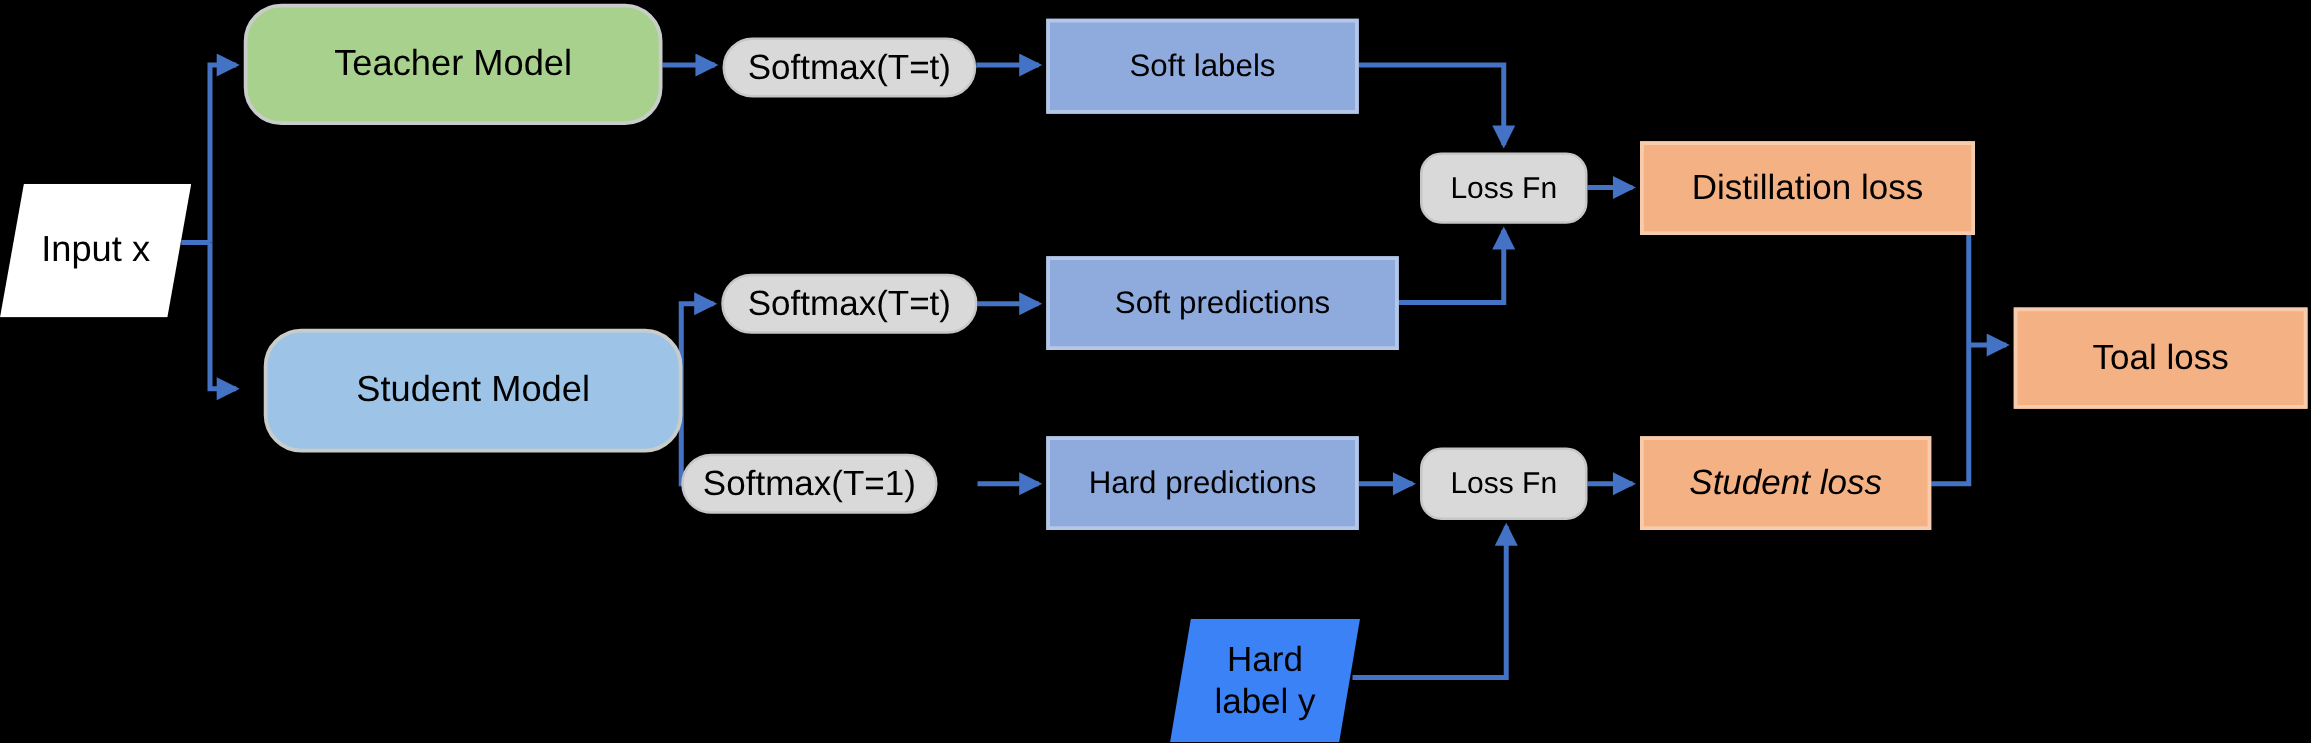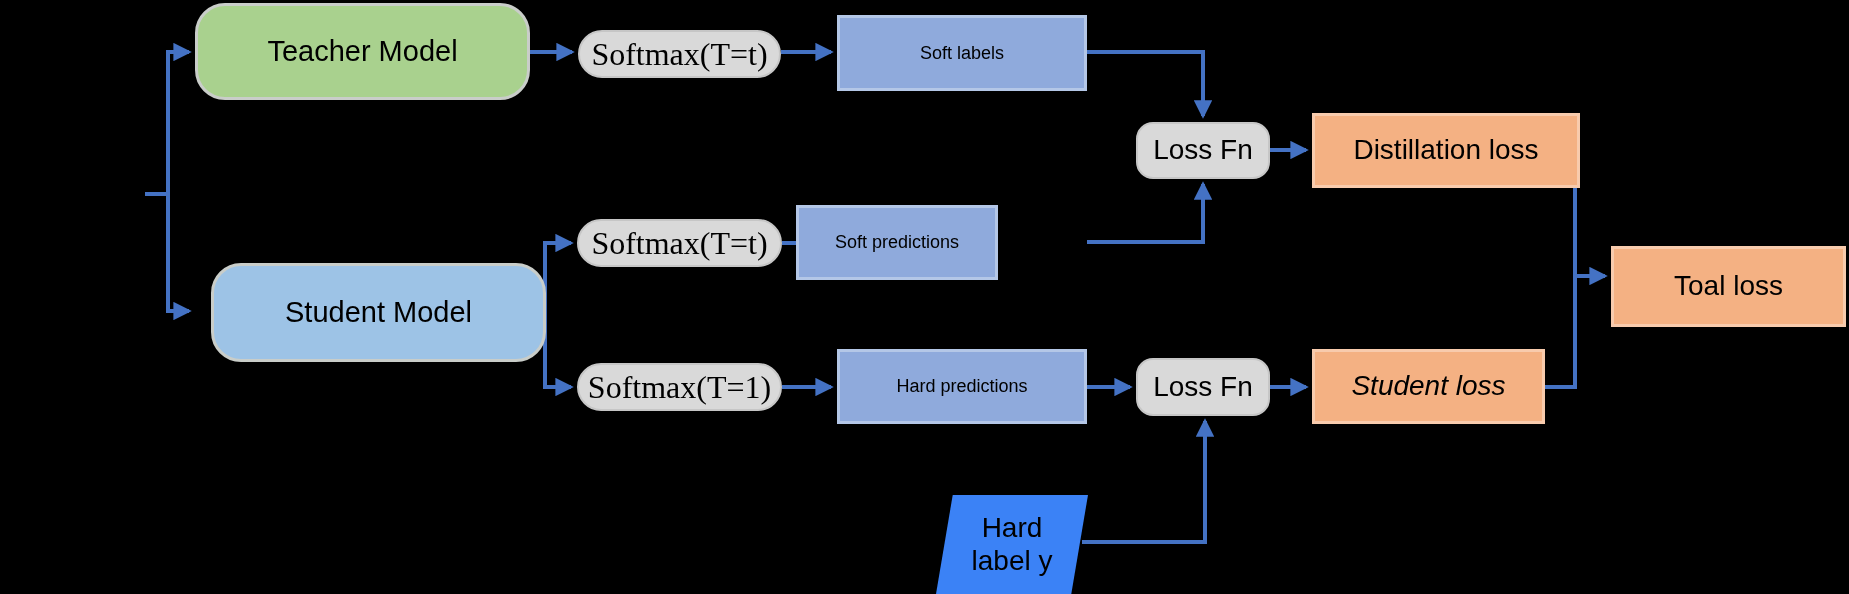--- a/index.html
+++ b/index.html
@@ -21,31 +21,30 @@
     box-sizing:border-box;
   }
   .model{
     border-radius:30px;
     border:3px solid #c9cdc9;
     font-size:29px;
   }
   .pill{
     border-radius:24px;
     border:2px solid #c6c6c6;
-    font-size:32px;
-    font-family:Liberation Serif, serif;
+    font-size:28px;
   }
   .lossfn{
     border-radius:17px;
     border:2px solid #c6c6c6;
-    font-size:28px;
+    font-size:24px;
   }
   .bluerect{
     border:3px solid #b4c7e7;
-    font-size:18px;
+    font-size:25px;
   }
   .orangerect{
     border:3px solid #f8cbad;
     font-size:28px;
   }
   .para{
     background:#fff;
     flex-direction:column;
     font-size:29px;
   }
@@ -78,46 +77,49 @@
       <path d="M1087 242 H1203 V184" marker-end="url(#arr)" stroke="#4472c4"></path>
       <path d="M782 387 H831" marker-end="url(#arr)" stroke="#4472c4"></path>
       <path d="M1087 387 H1130" marker-end="url(#arr)" stroke="#4472c4"></path>
       <path d="M1270 387 H1306" marker-end="url(#arr)" stroke="#4472c4"></path>
       <path d="M1545 150 H1575 V387 H1545" stroke="#4472c4"></path>
       <path d="M1575 276 H1605" marker-end="url(#arr)" stroke="#4472c4"></path>
       <path d="M1082 542 H1205 V421" marker-end="url(#arr)" stroke="#4472c4"></path>
     </g>
   </svg>
 
+  <div class="node para para-input" style="left: 0px; top: 147px; width: 153px; height: 107px; background: rgb(255, 255, 255);">
+    <span>Input x</span>
+  </div>
 
   <div class="node model" style="left: 195px; top: 3px; width: 335px; height: 97px; background: rgb(169, 209, 142);">
     <span>Teacher Model</span>
   </div>
 
   <div class="node model" style="left: 195px; top: 263px; width: 335px; height: 99px; background: rgb(157, 195, 230); margin-left: 16px;">
     <span>Student Model</span>
   </div>
 
   <div class="node pill" style="left: 578px; top: 30px; width: 203px; height: 48px; background: rgb(217, 217, 217);">
     <span>Softmax(T=t)</span>
   </div>
 
   <div class="node pill" style="left: 577px; top: 219px; width: 205px; height: 48px; background: rgb(217, 217, 217);">
     <span>Softmax(T=t)</span>
   </div>
 
-  <div class="node pill" style="left: 577px; top: 363px; width: 205px; height: 48px; background: rgb(217, 217, 217);">
+  <div class="node pill" style="left: 545px; top: 363px; width: 205px; height: 48px; background: rgb(217, 217, 217);">
     <span>Softmax(T=1)</span>
   </div>
 
   <div class="node bluerect" style="left: 837px; top: 15px; width: 250px; height: 76px; background: rgb(143, 170, 220);">
     <span>Soft labels</span>
   </div>
 
-  <div class="node bluerect" style="left: 796px; top: 205px; width: 202px; height: 75px; background: rgb(143, 170, 220);">
+  <div class="node bluerect" style="left: 837px; top: 205px; width: 282px; height: 75px; background: rgb(143, 170, 220);">
     <span>Soft predictions</span>
   </div>
 
   <div class="node bluerect" style="left: 837px; top: 349px; width: 250px; height: 75px; background: rgb(143, 170, 220);">
     <span>Hard predictions</span>
   </div>
 
   <div class="node lossfn" style="left: 1136px; top: 122px; width: 134px; height: 57px; background: rgb(217, 217, 217);">
     <span>Loss Fn</span>
   </div>

